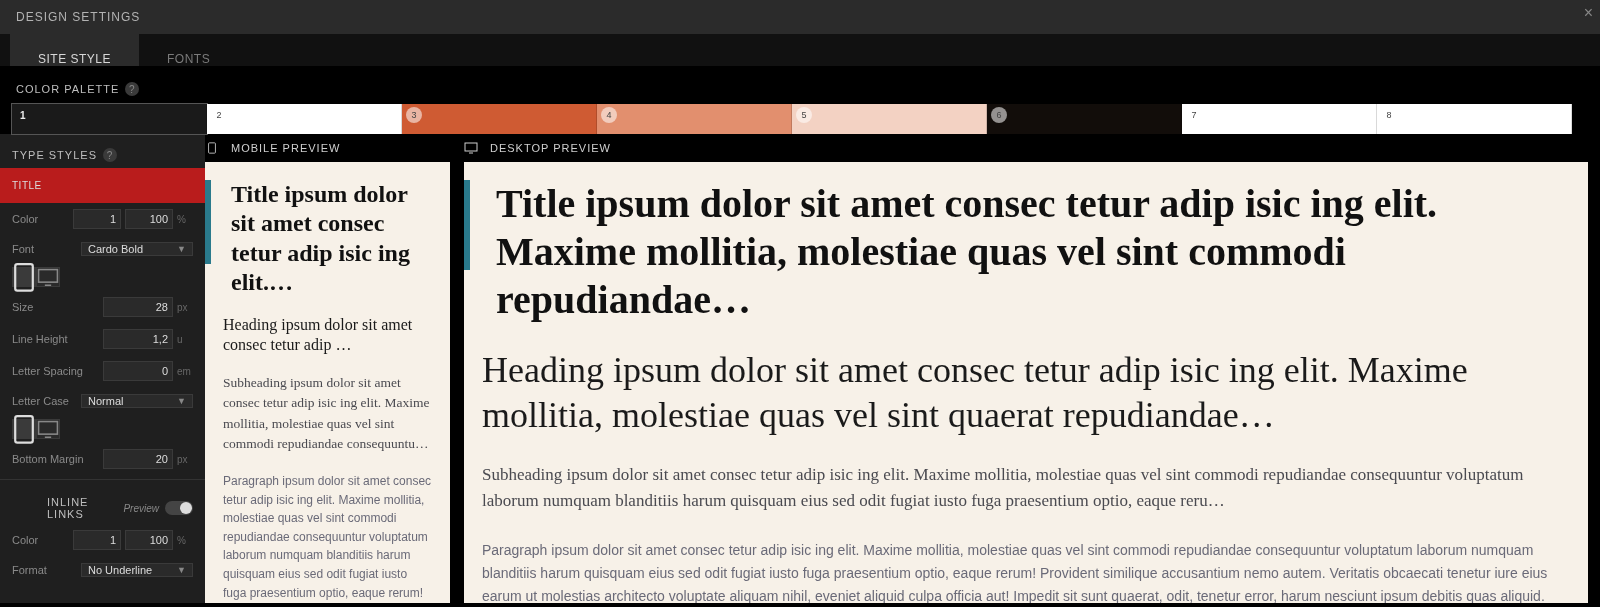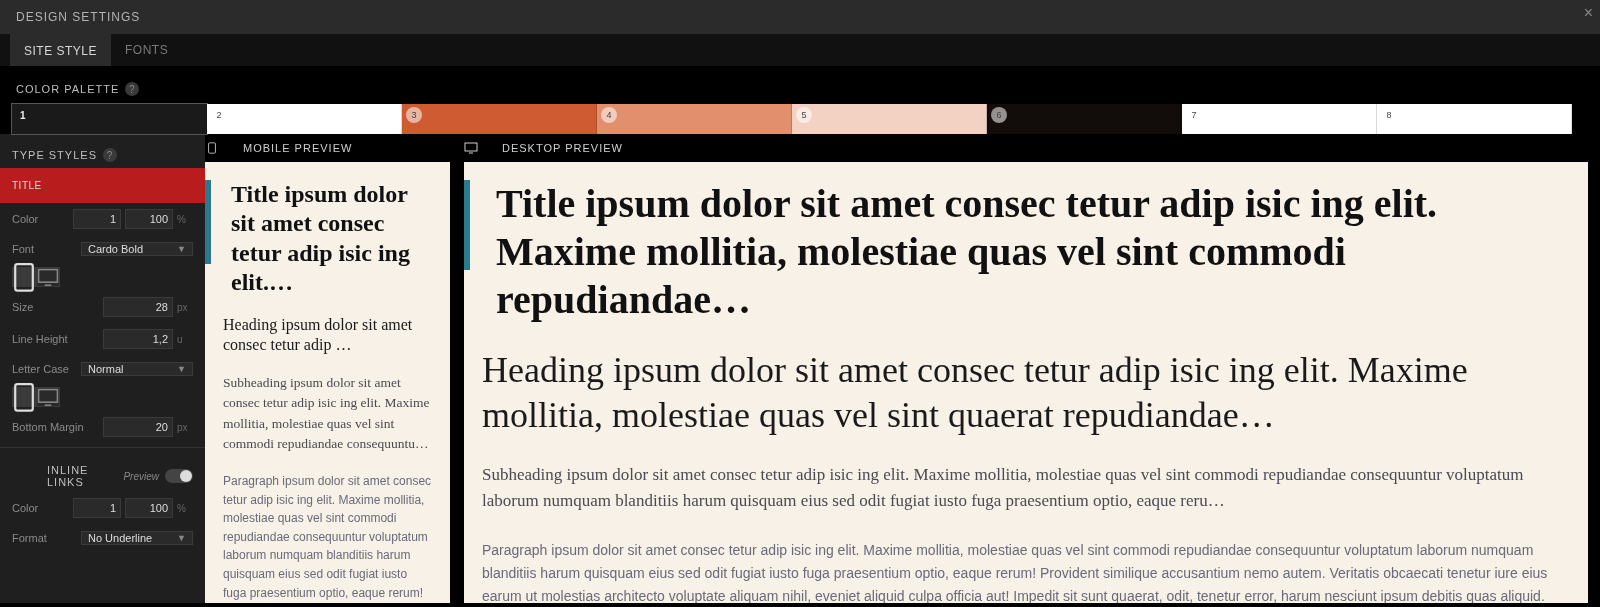--- a/index.html
+++ b/index.html
@@ -4,21 +4,21 @@
 <style>
   * { box-sizing: border-box; margin: 0; padding: 0; }
   html, body { width: 1600px; height: 607px; overflow: hidden; font-family: "Helvetica Neue", Arial, sans-serif; background: #000; color: #ccc; }
   
   
   .hdr { background: #2b2b2b; height: 34px; display: flex; align-items: center; padding: 0 16px; font-size: 12px; letter-spacing: 1px; color: #b3b3b3; position: relative; }
   .hdr-close { position: absolute; right: 6px; top: 4px; color: #888; font-size: 16px; cursor: pointer; }
   
   
   .tabs { background: #111; height: 32px; display: flex; align-items: stretch; padding-left: 10px; }
-  .tab { padding: 0 14px; display: flex; align-items: center; font-size: 12px; letter-spacing: .5px; color: #7a7a7a; cursor: pointer; }
+  .tab { padding: 0 28px; display: flex; align-items: flex-end; font-size: 12px; letter-spacing: .5px; color: #7a7a7a; cursor: pointer; }
   .tab.active { background: #2b2b2b; color: #d8d8d8; border-top: 2px solid #2b2b2b; }
   
   
   .section-row { display: flex; align-items: center; gap: 6px; padding: 16px 16px 8px; font-size: 11px; letter-spacing: 1px; color: #bfbfbf; }
   .help-dot { width: 14px; height: 14px; border-radius: 50%; background: #3a3a3a; color: #888; font-size: 10px; display: inline-flex; align-items: center; justify-content: center; }
   .palette { display: flex; height: 30px; padding-left: 12px; }
   .swatch { position: relative; flex: 0 0 195px; height: 30px; border-right: 1px solid rgba(0,0,0,.15); }
   .swatch .num { position: absolute; left: 6px; top: 4px; font-size: 10px; font-weight: bold; }
   .swatch.dark  .num { color: #eee; }
   .swatch .circ { position: absolute; left: 4px; top: 3px; width: 16px; height: 16px; border-radius: 50%; background: rgba(255,255,255,.55); display: flex; align-items: center; justify-content: center; font-size: 9px; color: #444; }
@@ -48,21 +48,21 @@
   .align-btn.active { background: #3d3d3d; }
   .align-btn svg { width: 12px; height: 12px; }
   .sb-hr { border: none; border-top: 1px solid #333; margin: 4px 0; }
   .toggle { width: 28px; height: 14px; background: #444; border-radius: 8px; position: relative; cursor: pointer; }
   .toggle::after { content: ""; position: absolute; right: 1px; top: 1px; width: 12px; height: 12px; background: #ddd; border-radius: 50%; }
   .inline-row { display:flex; align-items:center; justify-content:space-between; padding: 12px 12px 4px; }
   .inline-row .lab { letter-spacing:1px; color:#bfbfbf; font-size:11px;margin-left:35px; }
   .inline-row .pv { font-size:10px; font-style:italic; color:#888; }
 
   
-  .pvhdr { display:flex; align-items:center; gap:24px; height:28px; color:#cfcfcf; font-size:11px; letter-spacing:1px; }
+  .pvhdr { display:flex; align-items:center; gap:12px; height:28px; color:#cfcfcf; font-size:11px; letter-spacing:1px; }
   .pvhdr svg { width:14px; height:12px; }
   
   .col-mobile { width: 245px; display:flex; flex-direction:column; }
   .col-desktop { flex:1; display:flex; flex-direction:column; }
   .page { background:#f7f1e8; flex:1; padding: 18px 18px; overflow:hidden; position:relative; }
   .page .bar { position:absolute; left:0; top:18px; width:6px; background:#2a7a8c; }
   .col-mobile .bar { height:84px; }
   .col-desktop .bar { height:90px; }
   
   .t-title { font-family: Georgia, "Times New Roman", serif; font-weight: 700; color:#111; }
@@ -177,20 +177,27 @@
     </div>
 
     <div class="sb-row">
       <label>Line Height</label>
       <div class="ctrl">
         <input class="sb-input" style="width: 70px;" value="1,2">
         <span class="sb-unit">u</span>
       </div>
     </div>
 
+    <div class="sb-row">
+      <label>Letter Spacing</label>
+      <div class="ctrl">
+        <input class="sb-input" style="width: 70px;" value="0">
+        <span class="sb-unit">em</span>
+      </div>
+    </div>
 
     <div class="sb-row">
       <label>Letter Case</label>
       <div class="sb-select">
         <span>Normal</span>
         <span class="caret">▼</span>
       </div>
     </div>
 
     <div class="dev-toggle">

